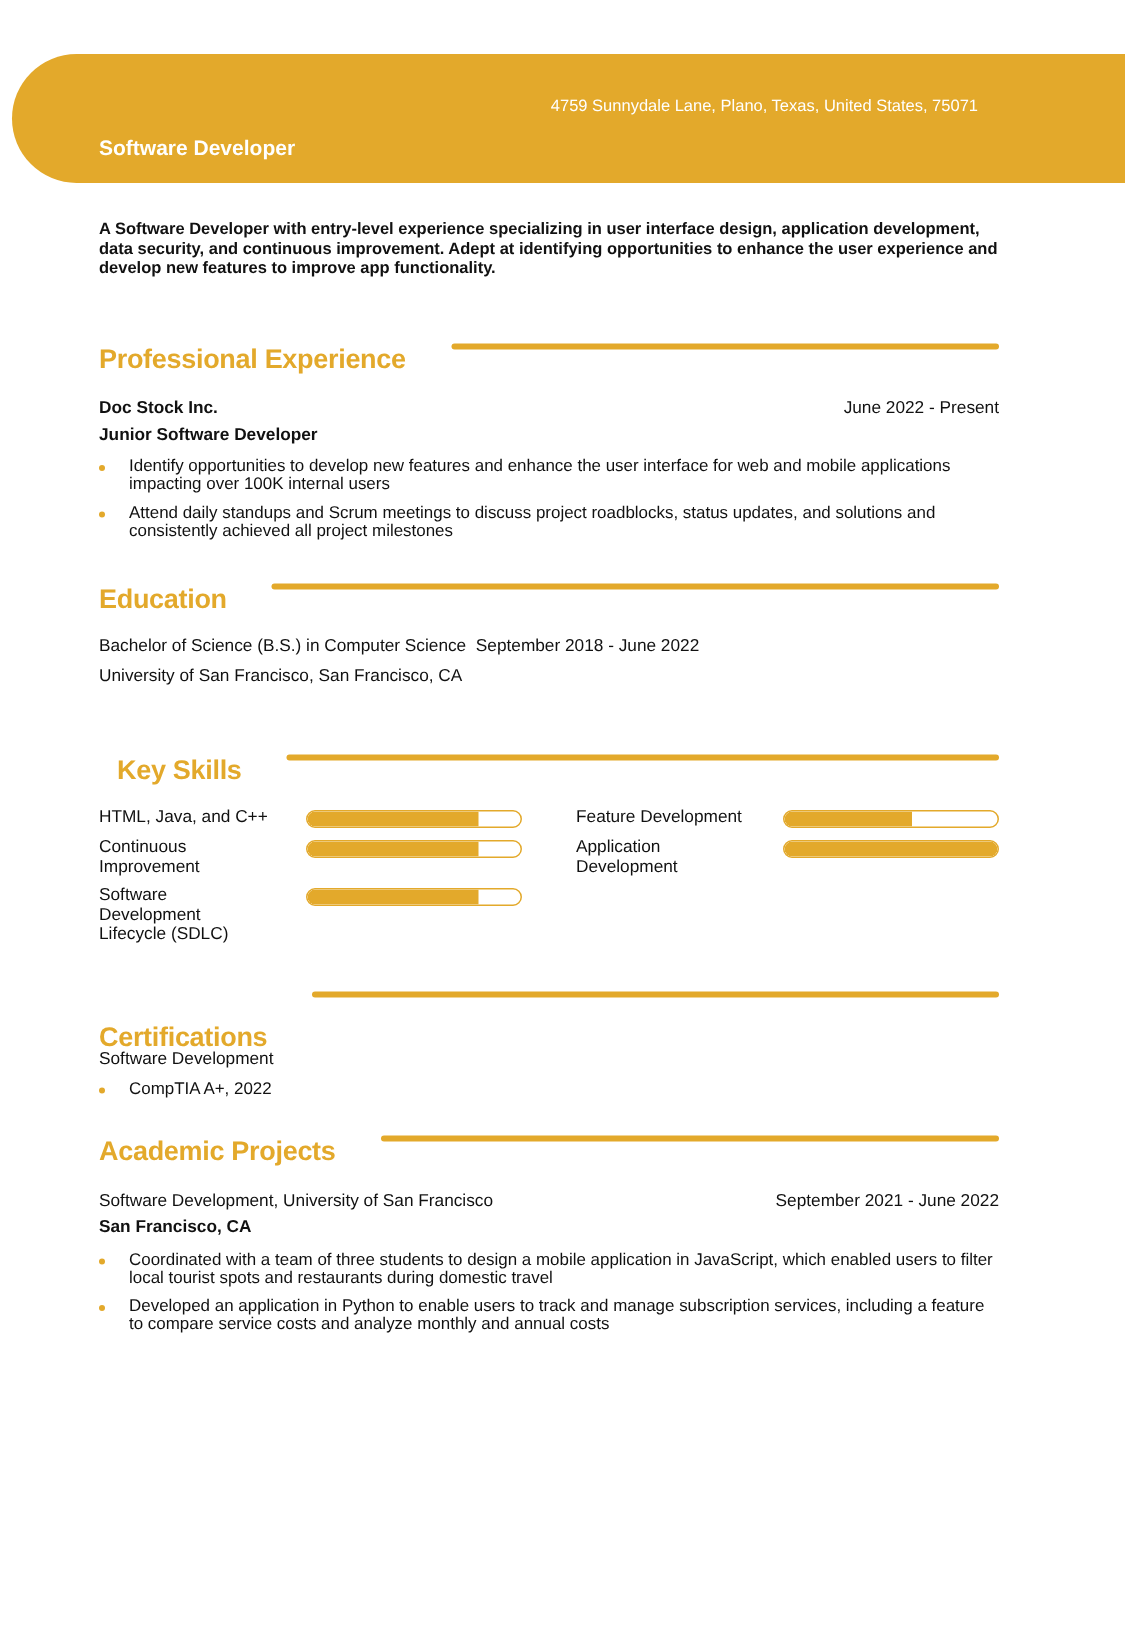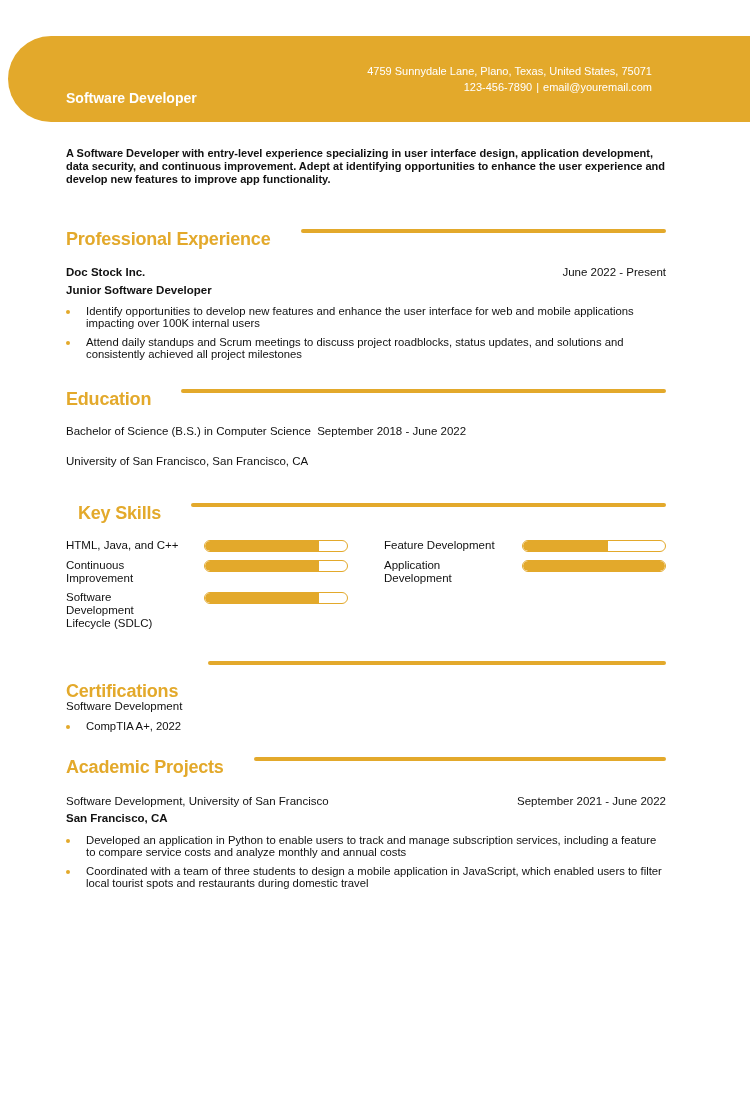--- a/index.html
+++ b/index.html
@@ -56,23 +56,20 @@
     }
     .skill .fill { height: 100%; background: #E3A92B; border-radius: 5px 0 0 5px; }
   </style>
 </head>
 <body>
 
 <div class="header">
   <div class="role">Software Developer</div>
   <div class="contact">
     <div>4759 Sunnydale Lane, Plano, Texas, United States, 75071</div>
-    <div>
-      <span>123-456-7890</span><span class="sep">|</span><span>email@youremail.com</span>
-    </div>
   </div>
 </div>
 
 <div class="summary">A Software Developer with entry-level experience specializing in user interface design, application development, data security, and continuous improvement. Adept at identifying opportunities to enhance the user experience and develop new features to improve app functionality.</div>
 
 <div class="section-head" style="top:229px;">
   <span class="title" style="margin-right:30px;">Professional Experience</span>
   <span class="rule"></span>
 </div>
 <div class="row" style="top:265px;">
@@ -83,21 +80,21 @@
 <ul class="bullets" style="top:306px;">
   <li><span class="dot"></span><span>Identify opportunities to develop new features and enhance the user interface for web and mobile applications impacting over 100K internal users</span></li>
   <li><span class="dot"></span><span>Attend daily standups and Scrum meetings to discuss project roadblocks, status updates, and solutions and consistently achieved all project milestones</span></li>
 </ul>
 
 <div class="section-head" style="top:389px;">
   <span class="title" style="margin-right:30px;">Education</span>
   <span class="rule"></span>
 </div>
 <div class="line" style="top:424px; white-space:pre;">Bachelor of Science (B.S.) in Computer Science  September 2018 - June 2022</div>
-<div class="line" style="top:454px;">University of San Francisco, San Francisco, CA</div>
+<div class="line" style="top:444px;">University of San Francisco, San Francisco, CA</div>
 
 <div class="section-head" style="top:503px;">
   <span class="title" style="margin-right:30px;margin-left:12px;">Key Skills</span>
   <span class="rule"></span>
 </div>
 
 <div class="skill" style="left:66px; top:539px;">
   <div class="label">HTML, Java, and C++</div>
   <div class="bar" style="left:138px;">
       <div class="fill" style="width:80%;"></div>
@@ -140,15 +137,15 @@
 <div class="section-head" style="top:757px;">
   <span class="title" style="margin-right:30px;">Academic Projects</span>
   <span class="rule"></span>
 </div>
 <div class="row" style="top:794px;">
   <span>Software Development, University of San Francisco</span>
   <span>September 2021 - June 2022</span>
 </div>
 <div class="line bold" style="top:811px;">San Francisco, CA</div>
 <ul class="bullets" style="top:835px;">
+  <li><span class="dot"></span><span>Coordinated with a team of three students to design a mobile application in JavaScript, which enabled users to filter local tourist spots and restaurants during domestic travel</span></li>
   <li><span class="dot"></span><span>Developed an application in Python to enable users to track and manage subscription services, including a feature to compare service costs and analyze monthly and annual costs</span></li>
-  <li><span class="dot"></span><span>Coordinated with a team of three students to design a mobile application in JavaScript, which enabled users to filter local tourist spots and restaurants during domestic travel</span></li>
 </ul>
 
 </body></html>

